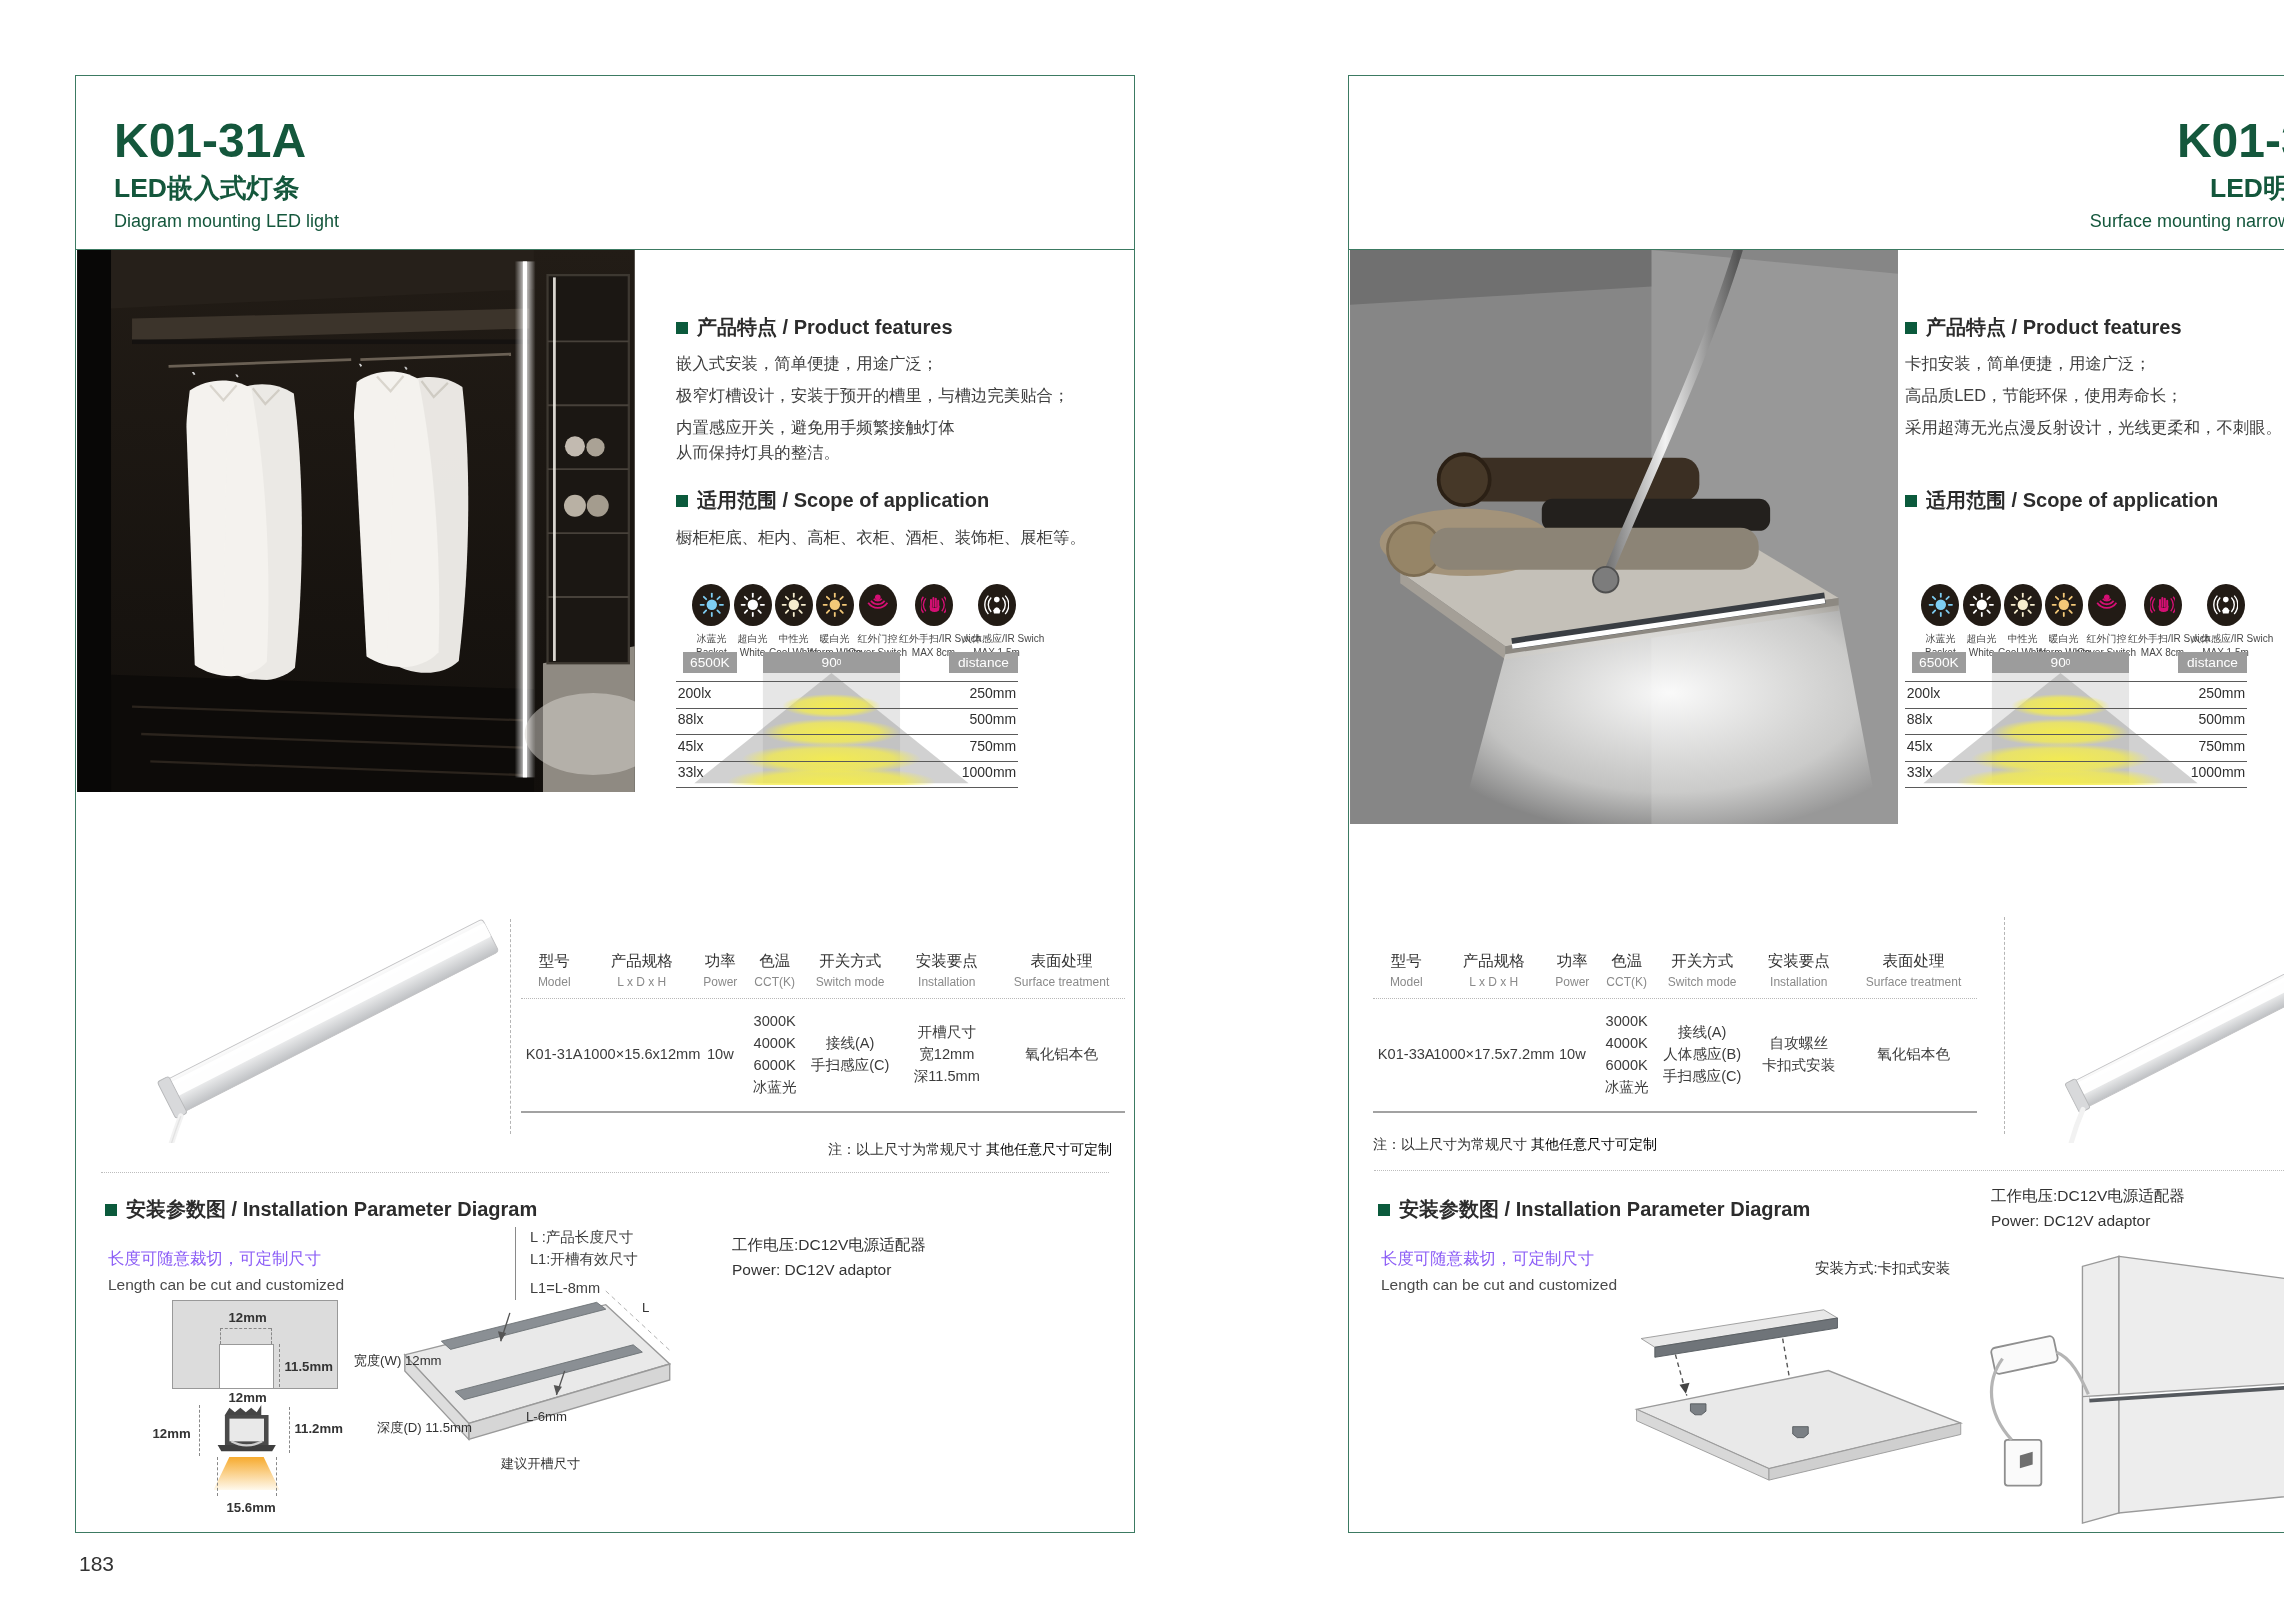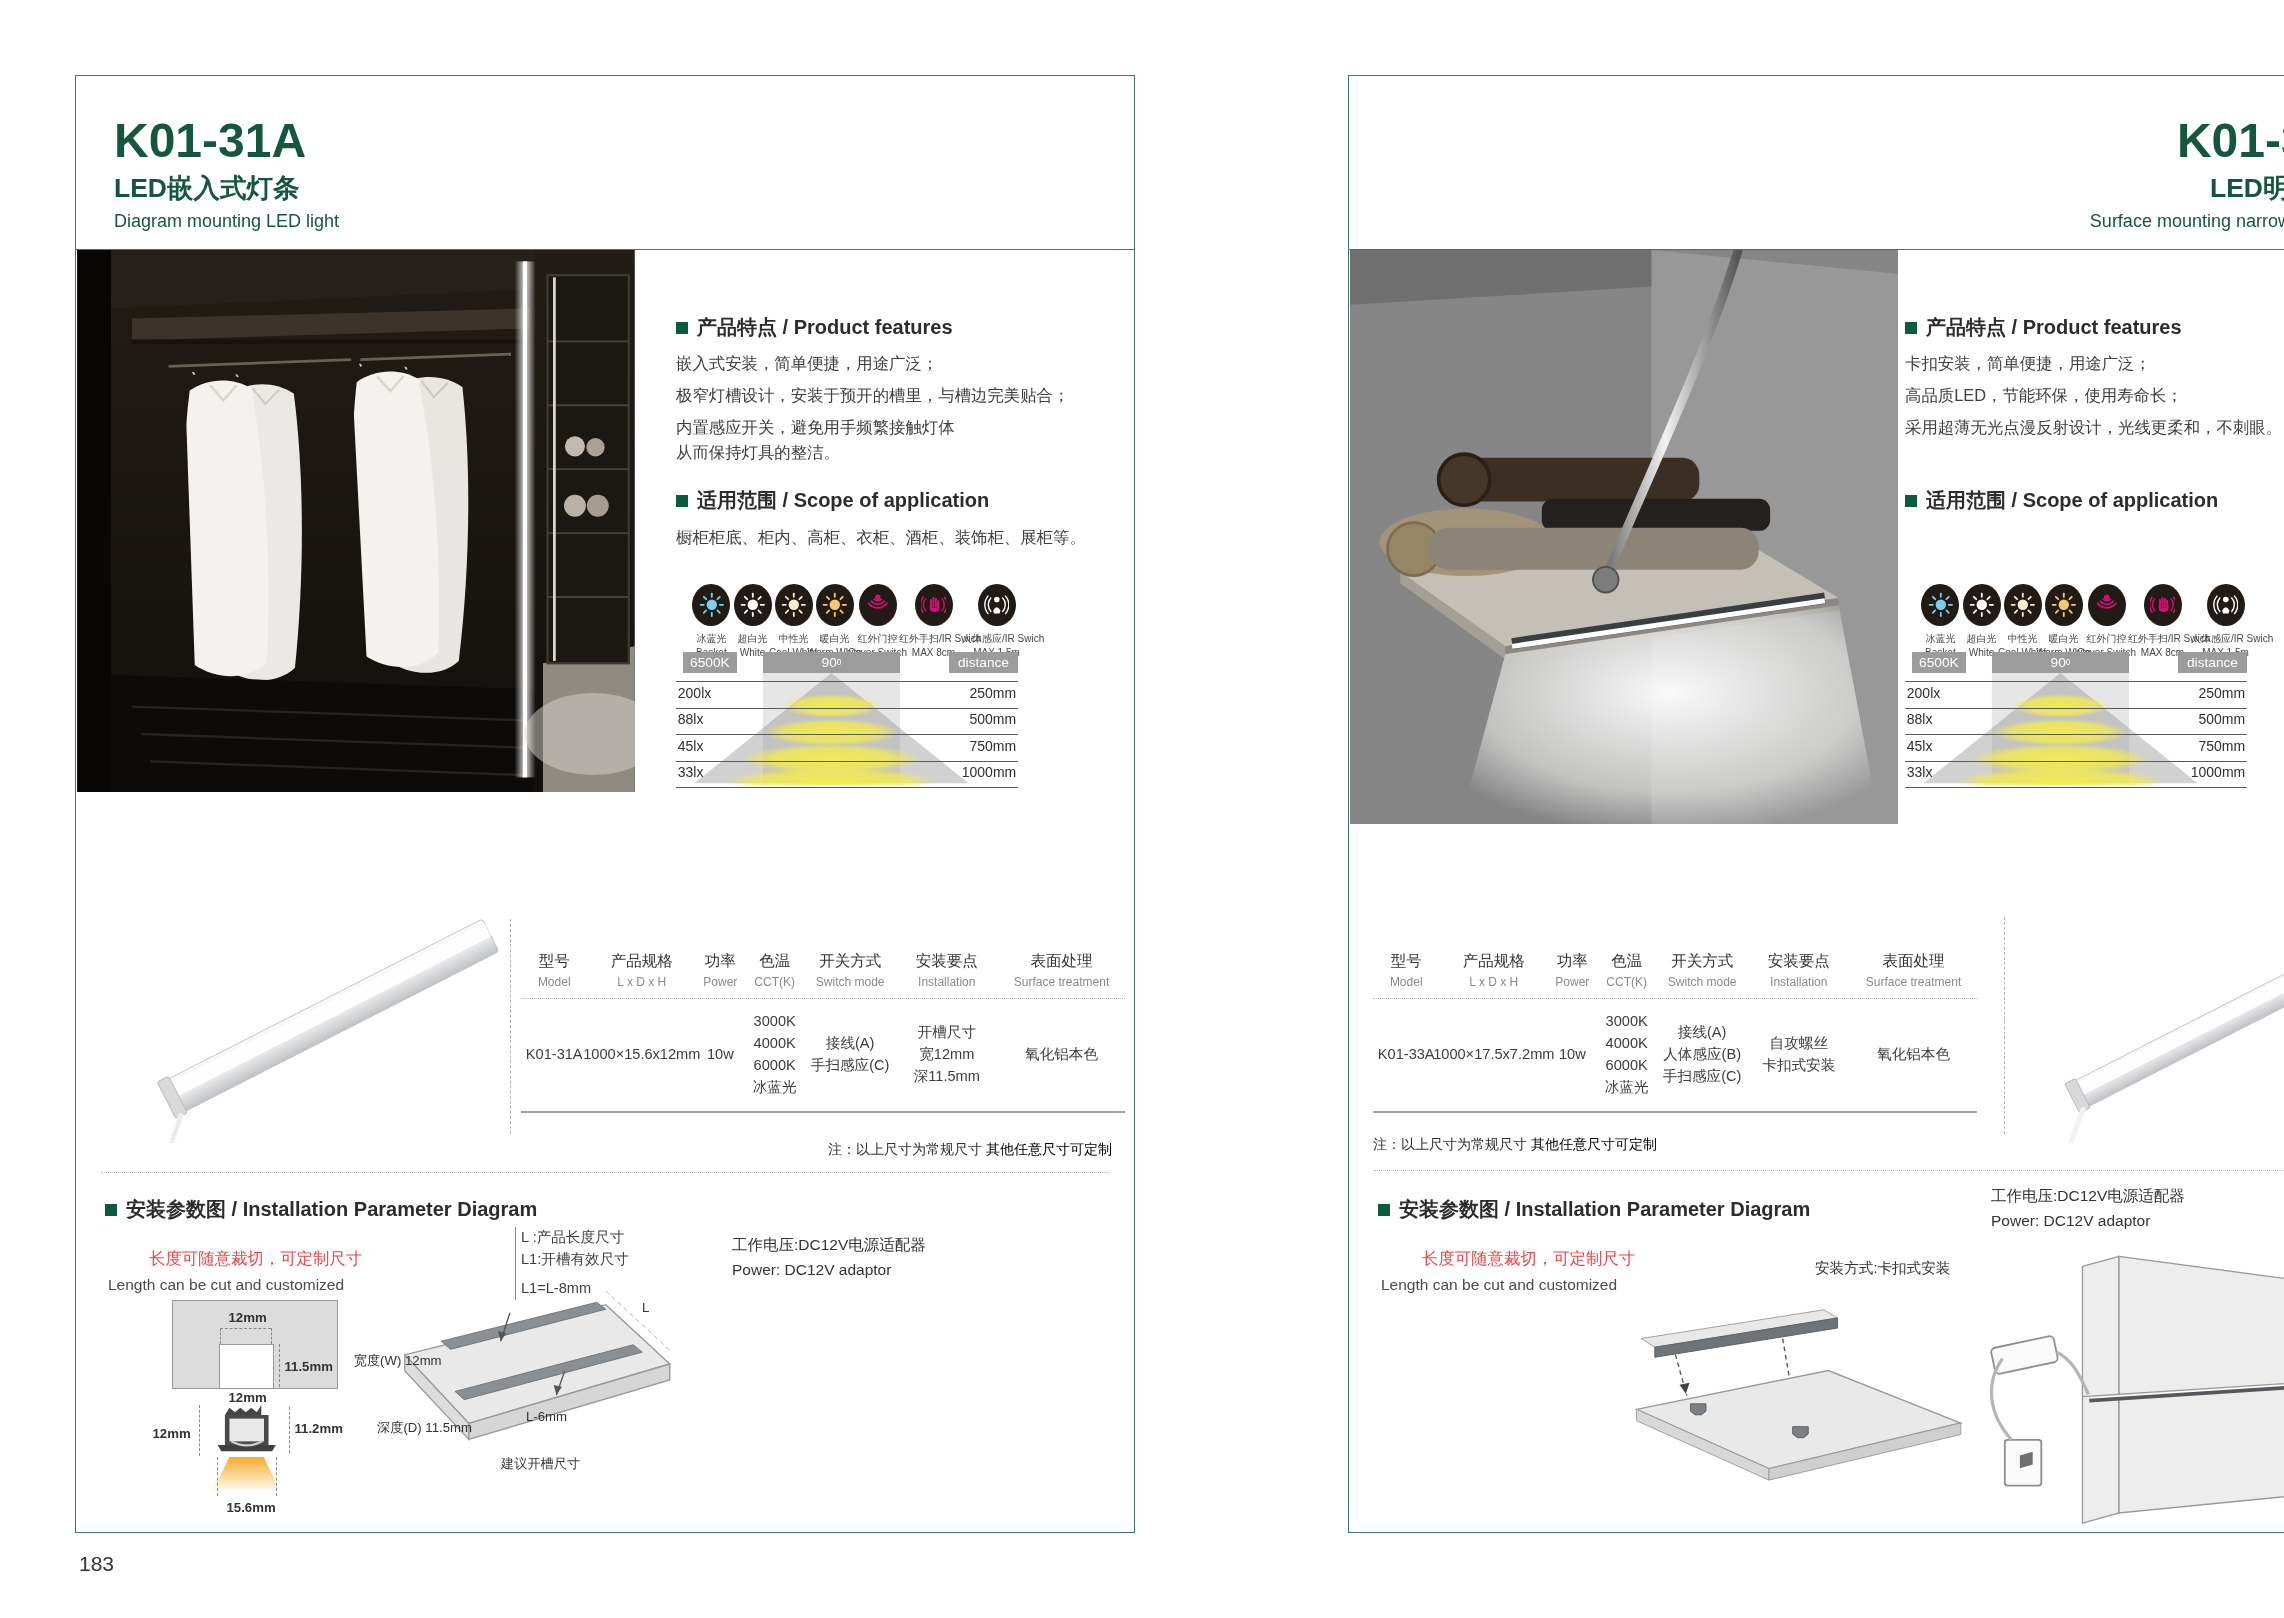--- a/index.html
+++ b/index.html
@@ -35,23 +35,23 @@
   .thc{font-size:15.5px;font-weight:normal;color:#333;}
   .the{font-size:12px;color:#8a8a8a;margin-top:2.7px;}
   .tbody{display:grid;grid-template-columns:11% 18% 8% 10% 15% 17% 21%;
     border-bottom:2.3px solid #a2a2a2;}
   .rcell{display:flex;align-items:center;justify-content:center;text-align:center;
     font-size:14.6px;color:#3c3c3c;line-height:1.5;white-space:pre-line;min-height:103px;padding:4.6px 0;}
   .note{font-size:14px;white-space:nowrap;}
   .notep{color:#2f2f2f;} .noteh{color:#000000;margin-top:44px;}
   .dotsep{position:absolute;left:25px;right:25px;border-top:1.4px dotted #bdbdbd;}
   .vdash{position:absolute;border-left:1.4px dashed #b5b5b5;}
-  .cutcn{font-size:16.4px;color:#ef4444;margin-left:41px;}
+  .cutcn{font-size:16.4px;color:#8b5cf6;}
   .cuten{font-size:15.5px;color:#4a4a4a;margin-top:5.5px;}
-  .legend{border-left:1.4px solid #8a8a8a;padding-left:5px;font-size:14.6px;color:#3f3f3f;line-height:1.5;}
+  .legend{border-left:1.4px solid #8a8a8a;padding-left:14px;font-size:14.6px;color:#3f3f3f;line-height:1.5;}
   .leg3{margin-top:7.3px;}
   .pw{font-size:15.5px;color:#333;line-height:1.6;white-space:nowrap;}
   .dim{font-size:13.2px;color:#333;white-space:nowrap;}
   .dashv{position:absolute;border-left:0.9px dashed #888;}
   .dashh{position:absolute;border-top:0.9px dashed #888;}
   .xpanel{position:absolute;background:#dcdcdc;border:0.5px solid #999;}
   .xslot{position:absolute;background:#fff;border:0.5px solid #999;border-bottom:none;}
   .cone{position:absolute;background:linear-gradient(to bottom,rgba(246,166,35,.95),rgba(252,214,130,.15));
     clip-path:polygon(24% 0,76% 0,100% 100%,0 100%);}
   .pgno{position:absolute;font-size:21px;color:#333;}

